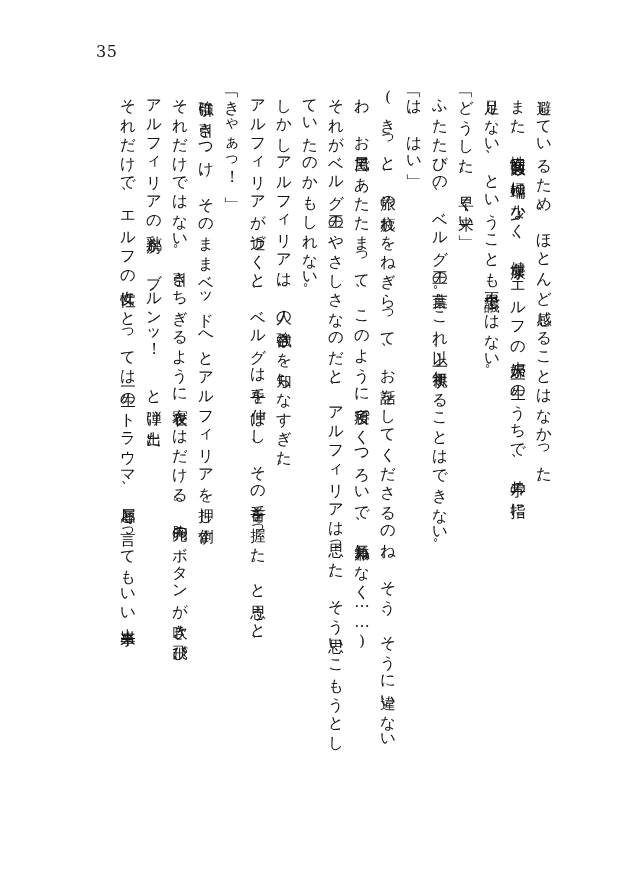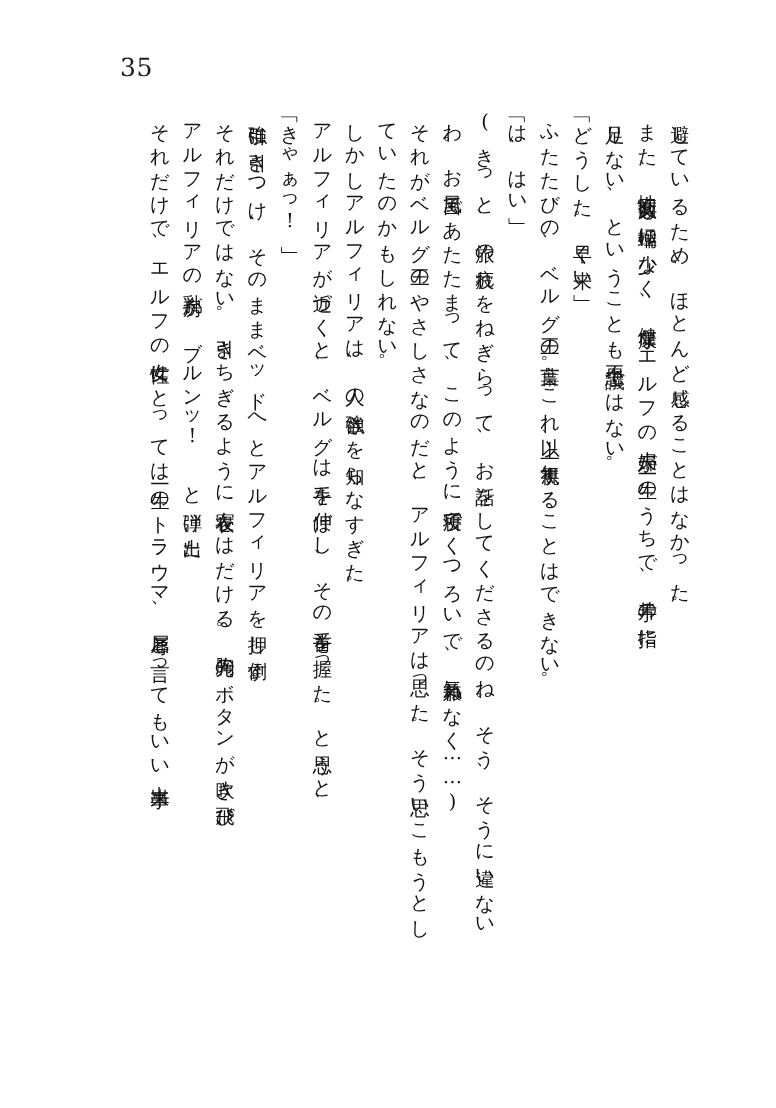--- a/index.html
+++ b/index.html
@@ -16,21 +16,21 @@
     width: 621px;
     height: 886px;
     background: #ffffff;
     overflow: hidden;
     box-sizing: border-box;
   }
   .page-number {
     position: absolute;
     top: 42px;
     left: 96px;
-    font-size: 20px;
+    font-size: 16px;
     font-family: "DejaVu Serif", "Liberation Serif", serif;
     color: #1a1a1a;
     letter-spacing: 0.5px;
   }
   .body-text {
     position: absolute;
     top: 88px;
     right: 70px;
     left: 70px;
     bottom: 60px;

